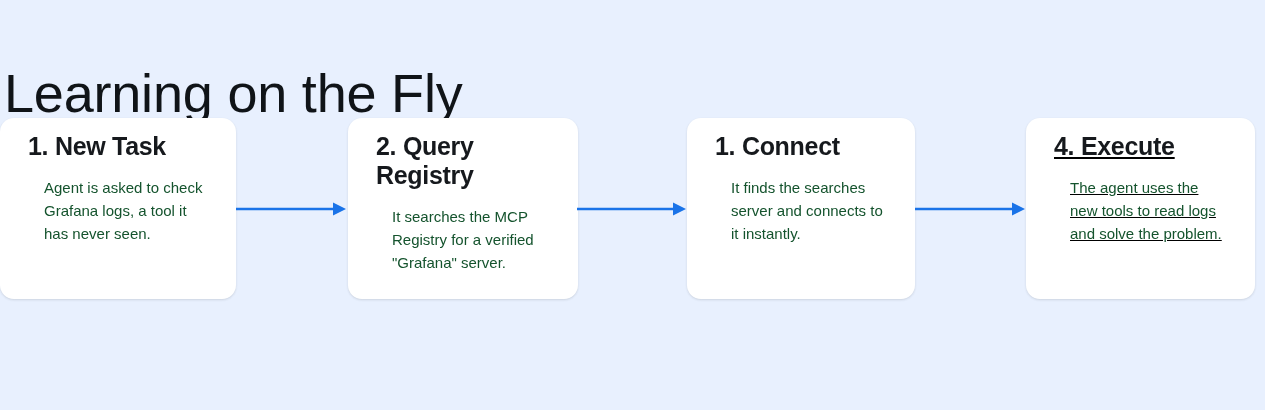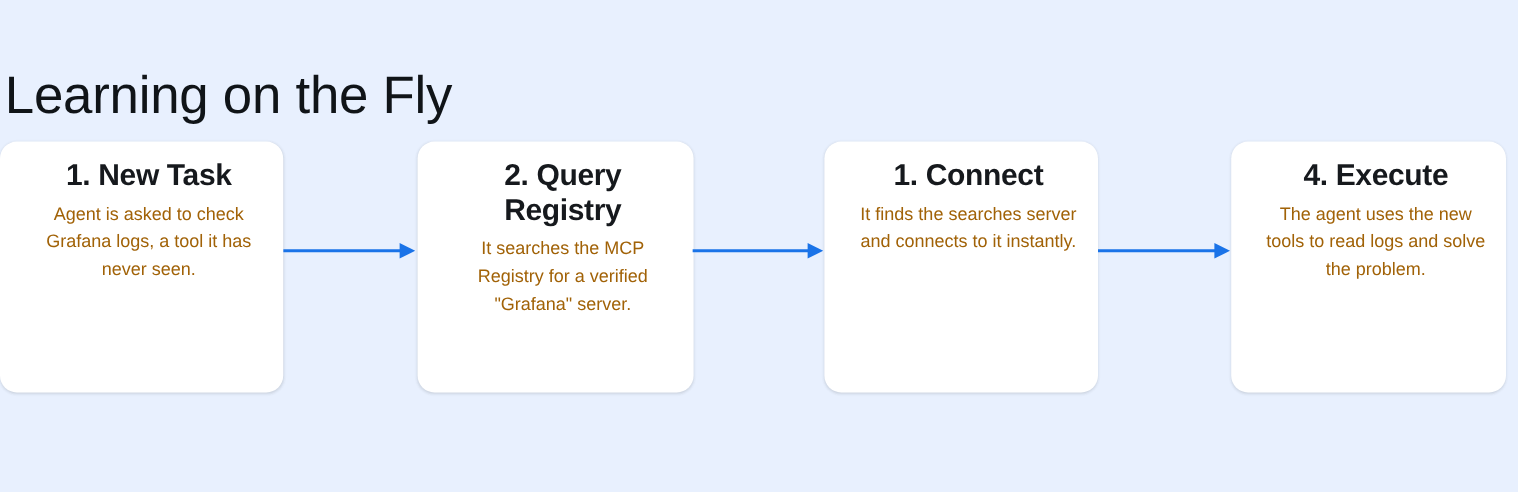--- a/index.html
+++ b/index.html
@@ -16,64 +16,63 @@
   .canvas {
     position: relative;
     width: 1265px;
     height: 410px;
     background: #e8f0fe;
   }
   .page-title {
     position: absolute;
     left: 4px;
     top: 26px;
-    font-size: 44px;
+    font-size: 54px;
     font-weight: 400;
     color: #101418;
     letter-spacing: -0.2px;
     line-height: 1.15;
     white-space: nowrap;
   }
   .flow {
     position: absolute;
     left: 0;
     top: 118px;
     width: 1265px;
     height: 181px;
   }
   .card {
     position: absolute;
     top: 0;
-    height: 209px;
+    height: 181px;
     background: #ffffff;
     border-radius: 14px;
     box-sizing: border-box;
     padding: 14px 16px 12px 28px;
     box-shadow: 0 1px 2px rgba(60,64,67,0.10), 0 1px 3px rgba(60,64,67,0.06);
-    text-align: center;
   }
   .card-1 { left: 0px;    width: 236px; }
   .card-2 { left: 348px;  width: 230px; }
   .card-3 { left: 687px;  width: 228px; }
-  .card-4 { left: 1026px; width: 229px; }
+  .card-4 { left: 1026px; width: 229px; text-decoration: underline; }
 
   .card-heading {
     font-size: 25px;
     font-weight: 700;
     color: #16191d;
     letter-spacing: -0.3px;
     line-height: 1.16;
     margin: 0 0 7px 0;
   }
   .card-body {
     font-size: 15px;
     font-weight: 400;
-    color: #a16207;
+    color: #14532d;
     line-height: 1.52;
-    margin: 0;
+    margin: 16px;
   }
 
   .connector {
     position: absolute;
     height: 16px;
     top: 83px;
   }
   .connector svg { display: block; }
   .conn-1 { left: 236px; width: 111px; }
   .conn-2 { left: 577px; width: 110px; }

